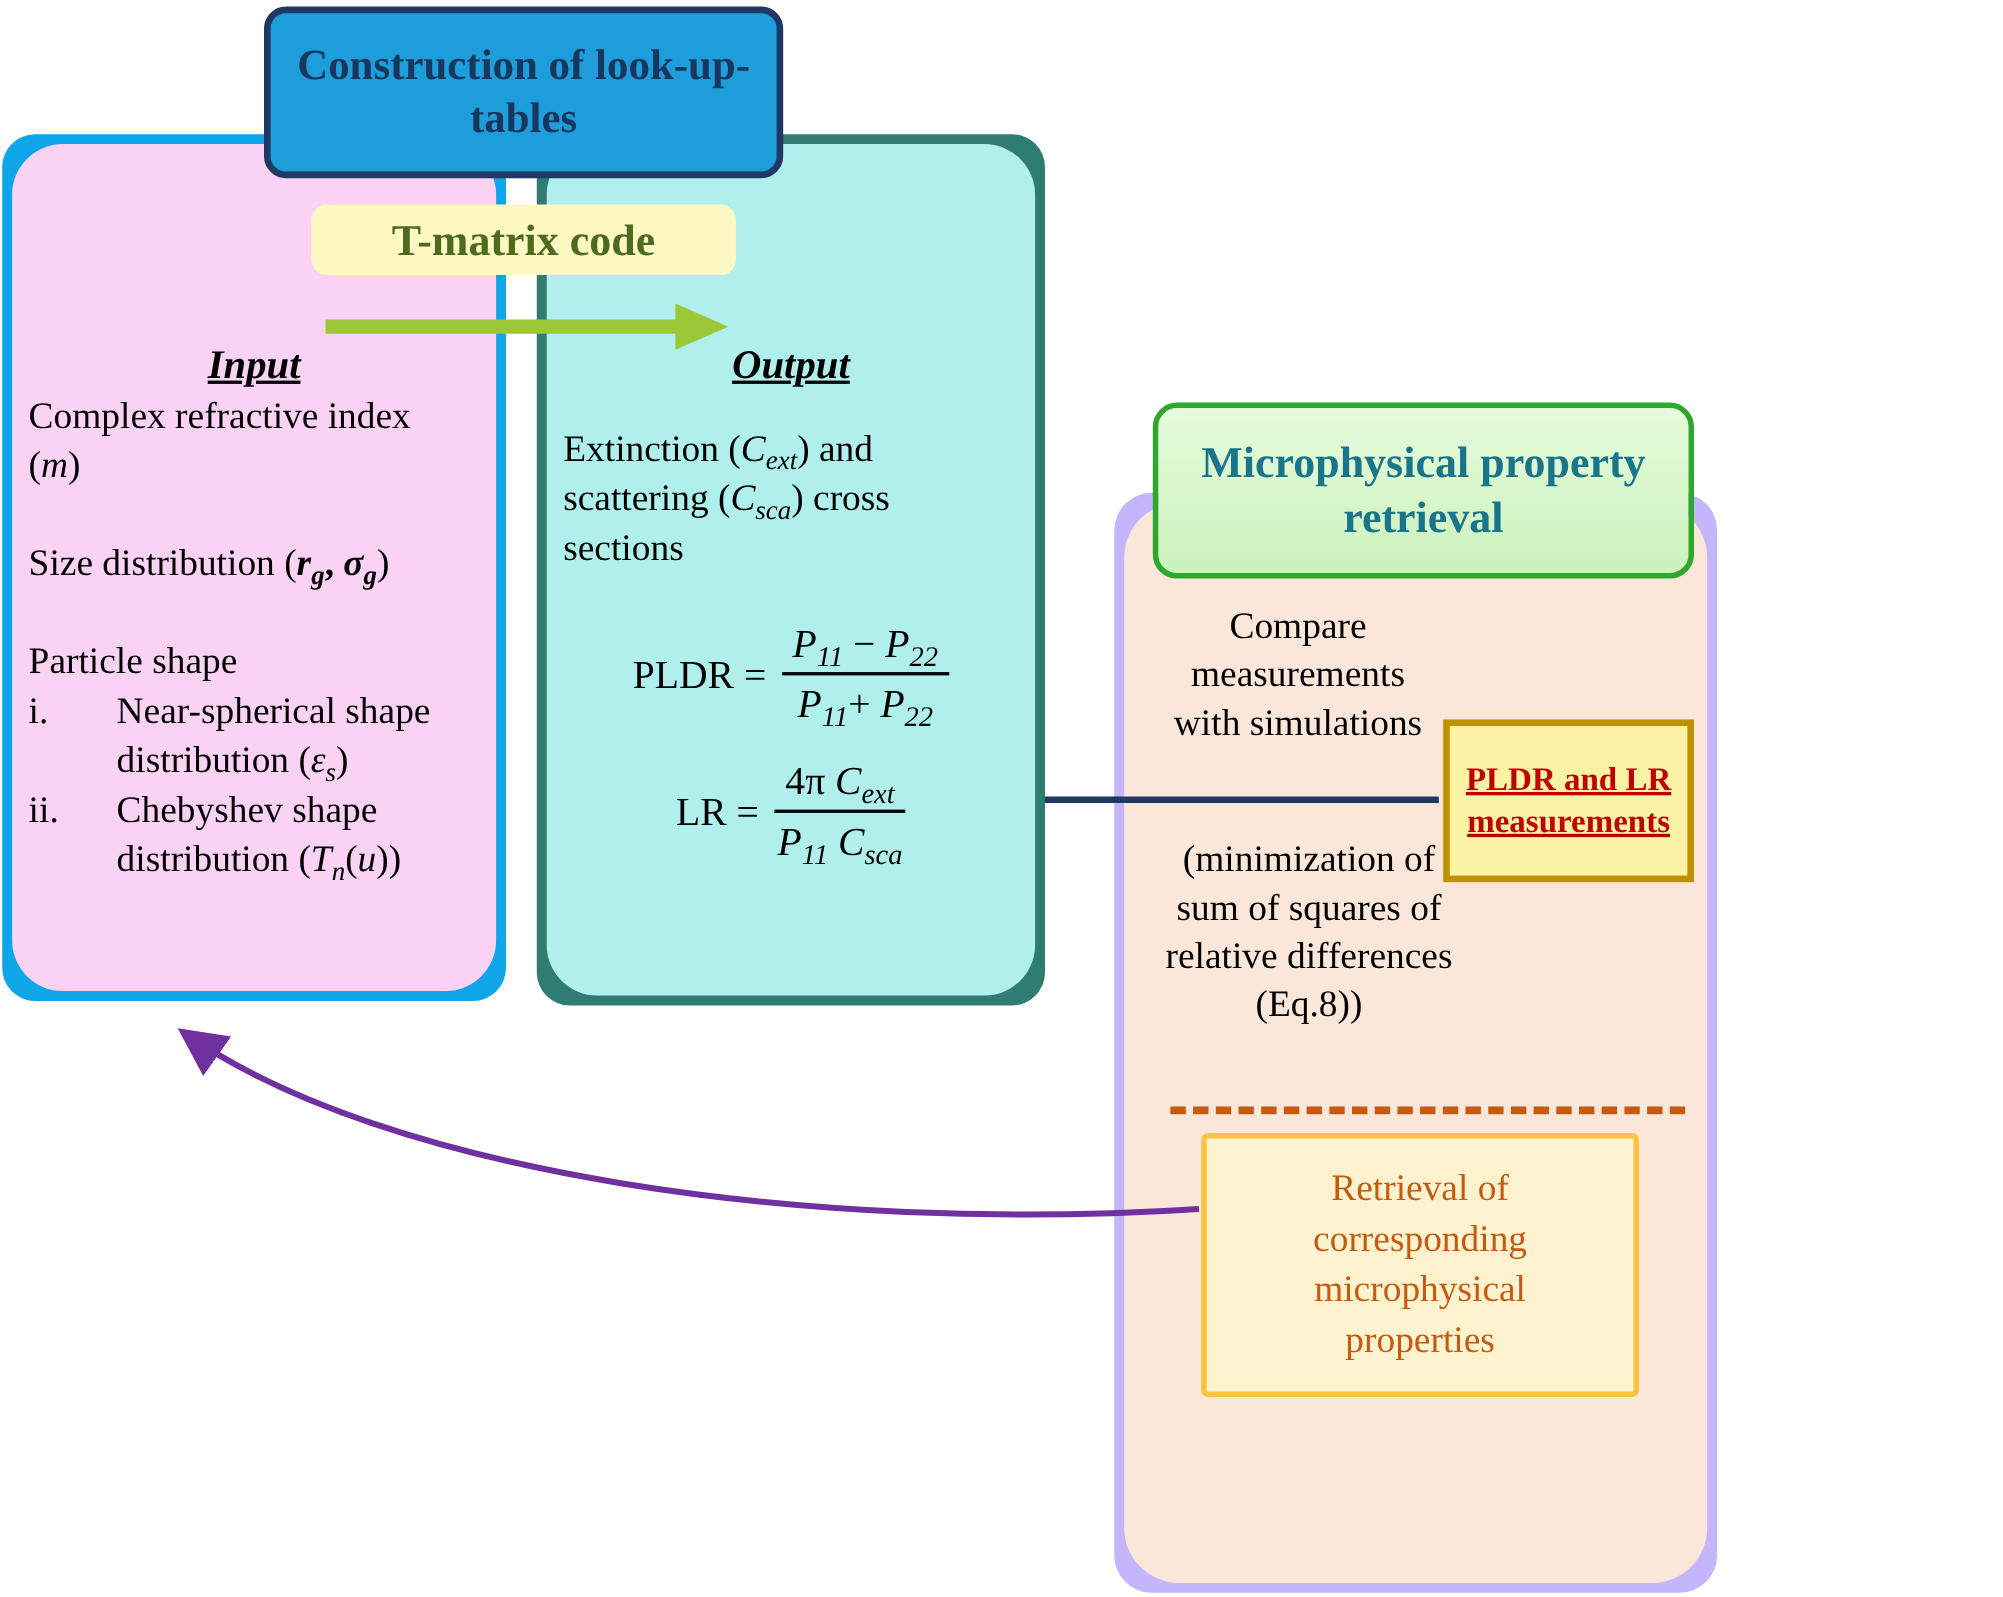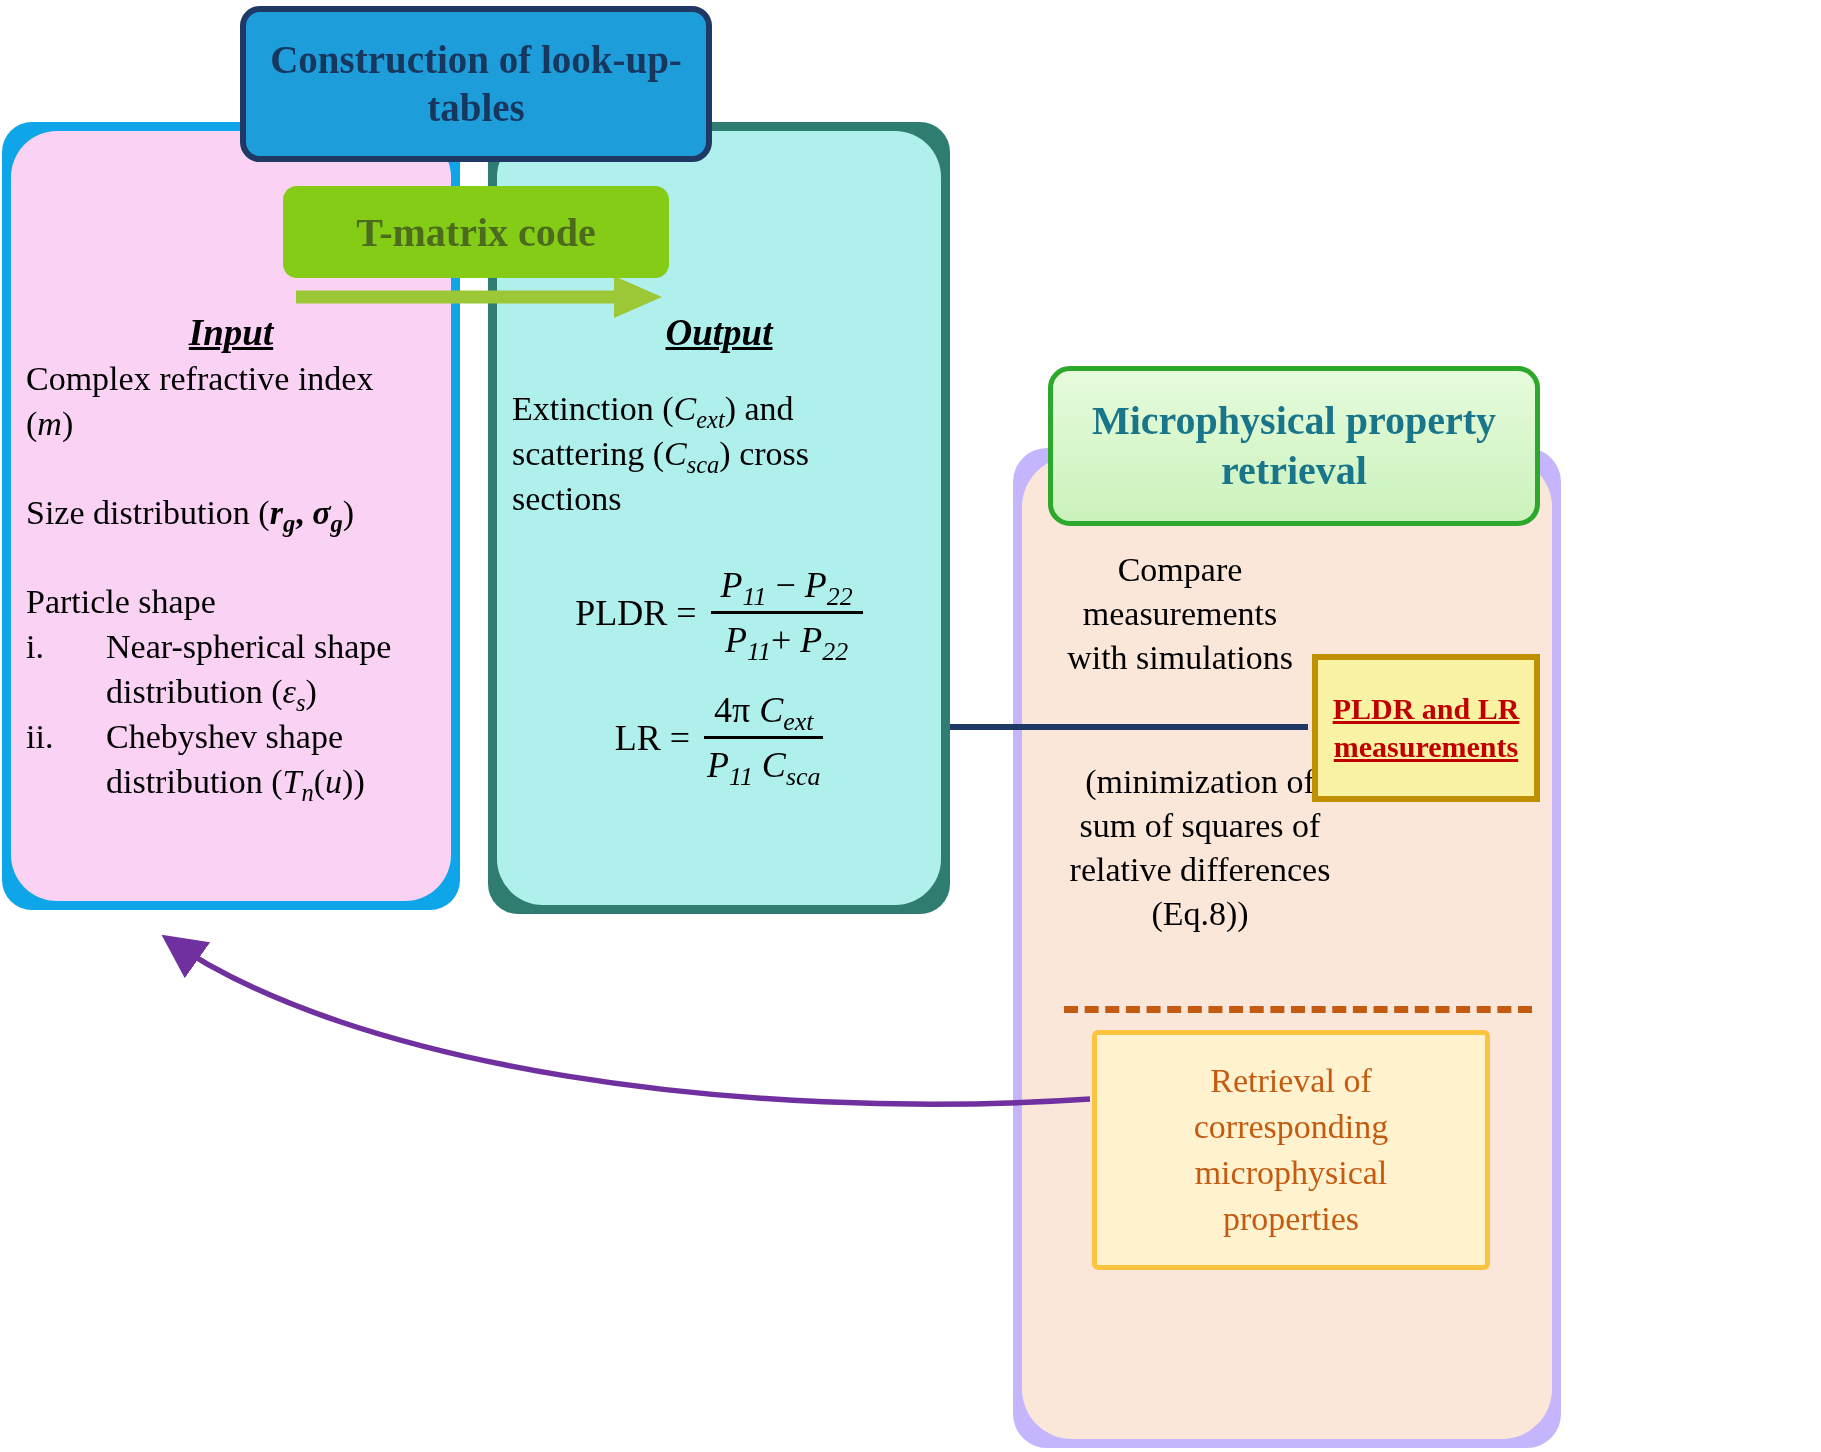--- a/index.html
+++ b/index.html
@@ -49,37 +49,37 @@
   .frac-den { padding-top:4px; }
 
   
   .lut-title {
     position:absolute; left:240px; top:6px; width:472px; height:156px; z-index:4;
     background:#1E9DDB; border:6px solid #1F3864; border-radius:20px;
     display:flex; align-items:center; justify-content:center; text-align:center;
     font-size:39px; font-weight:bold; color:#17375E; line-height:48px;
   }
   .tmatrix {
-    position:absolute; left:283px; top:186px; width:386px; height:92px; z-index:4;
-    background:#84cc16; border-radius:14px;
+    position:absolute; left:283px; top:186px; width:386px; height:64px; z-index:4;
+    background:#fef9c3; border-radius:14px;
     display:flex; align-items:center; justify-content:center;
     font-size:40px; font-weight:bold; color:#4C6B1C;
   }
   .retrieval-header {
     position:absolute; left:1048px; top:366px; width:492px; height:160px; z-index:4;
     background:linear-gradient(#E6FBDC,#CBF2BC); border:5px solid #2CA82C; border-radius:22px;
     display:flex; align-items:center; justify-content:center; text-align:center;
     font-size:40px; font-weight:bold; color:#19758A; line-height:50px;
   }
   .compare-text {
     position:absolute; left:22px; top:100px; width:290px;
     text-align:center; font-size:34px; line-height:44px;
   }
   .minimization-text {
-    position:absolute; left:22px; top:312px; width:330px;
+    position:absolute; left:12px; top:312px; width:330px;
     text-align:center; font-size:34px; line-height:44px;
   }
   .measurements-box {
     position:absolute; left:299px; top:206px; width:228px; height:148px;
     background:#FAF3A3; border:6px solid #BF9000;
     display:flex; align-items:center; justify-content:center; text-align:center;
     font-size:30px; font-weight:bold; color:#C00000; line-height:38px;text-decoration:underline;
   }
   .dashed-separator {
     position:absolute; left:51px; top:558px; width:468px; height:0;

